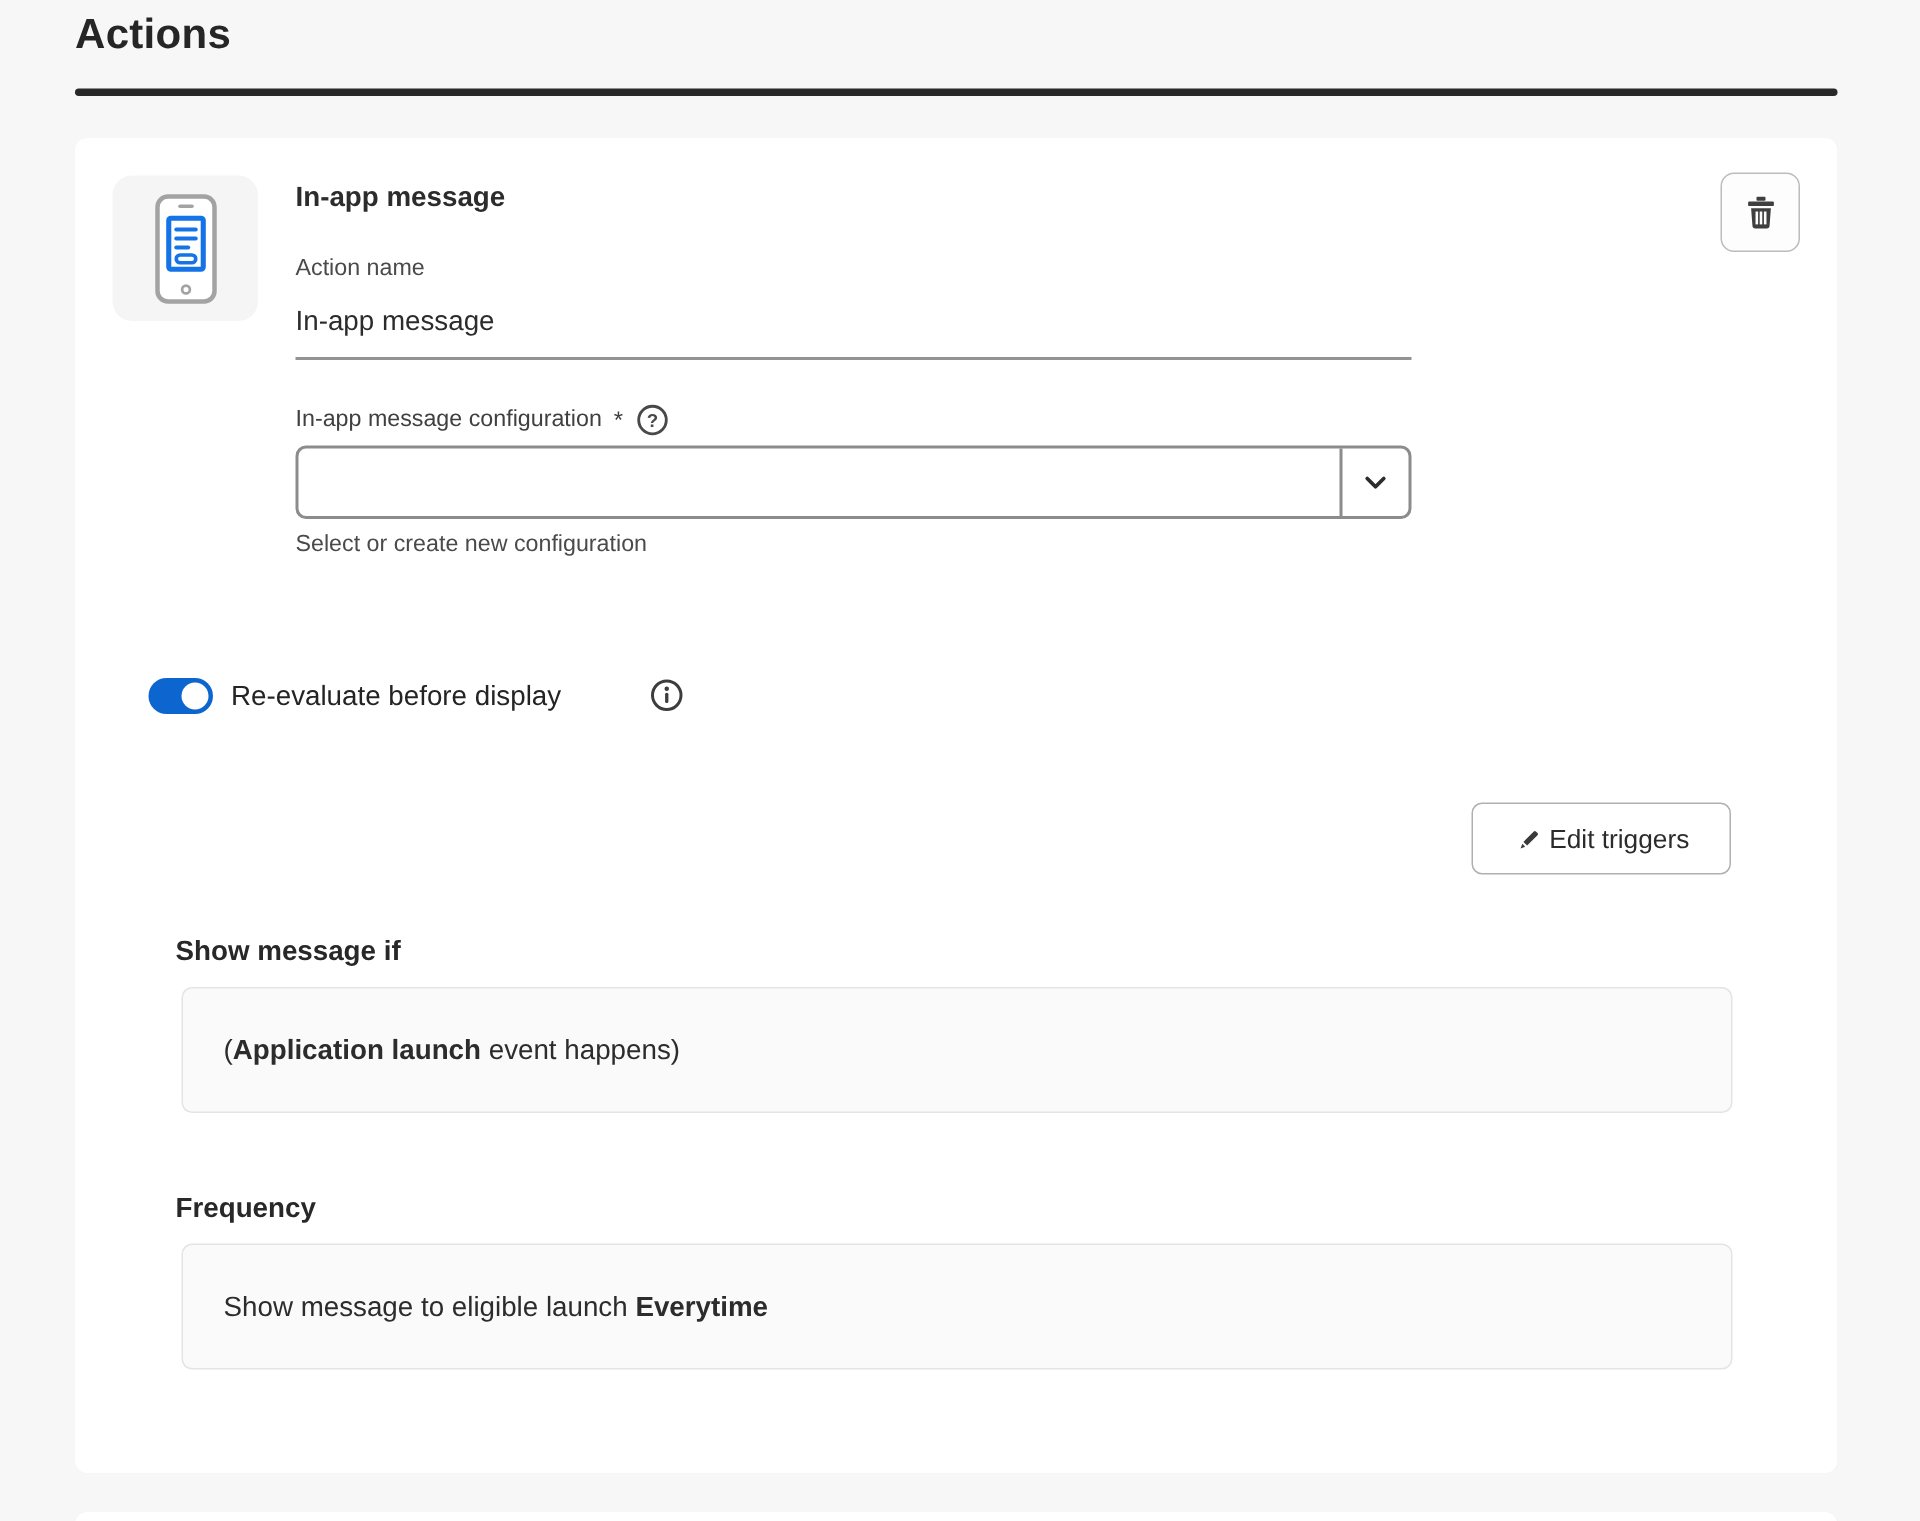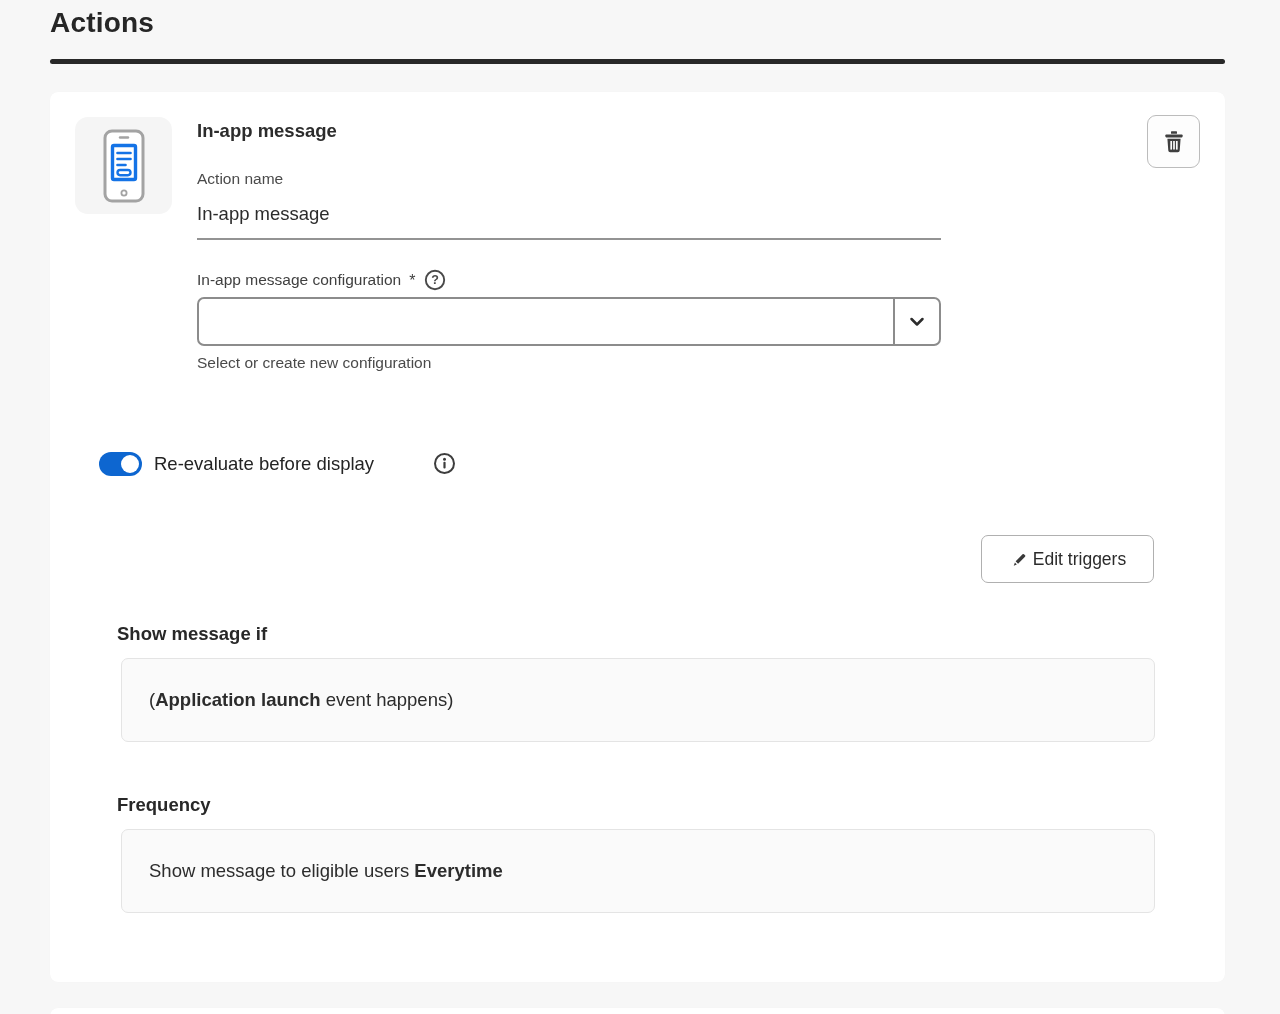--- a/index.html
+++ b/index.html
@@ -226,20 +226,20 @@
       <span>Edit triggers</span>
     </button>
 
     <h3 class="sub-heading show-if">Show message if</h3>
     <div class="info-box trigger">
       <p><span>(</span><strong>Application launch</strong><span> event happens)</span></p>
     </div>
 
     <h3 class="sub-heading freq">Frequency</h3>
     <div class="info-box frequency">
-      <p><span>Show message to eligible users </span><strong>Everytime</strong></p>
+      <p><span>Show message to eligible launch </span><strong>Everytime</strong></p>
     </div>
 
   </section>
 
   <section class="card card-next"></section>
 
 </div>
 
 </body></html>

